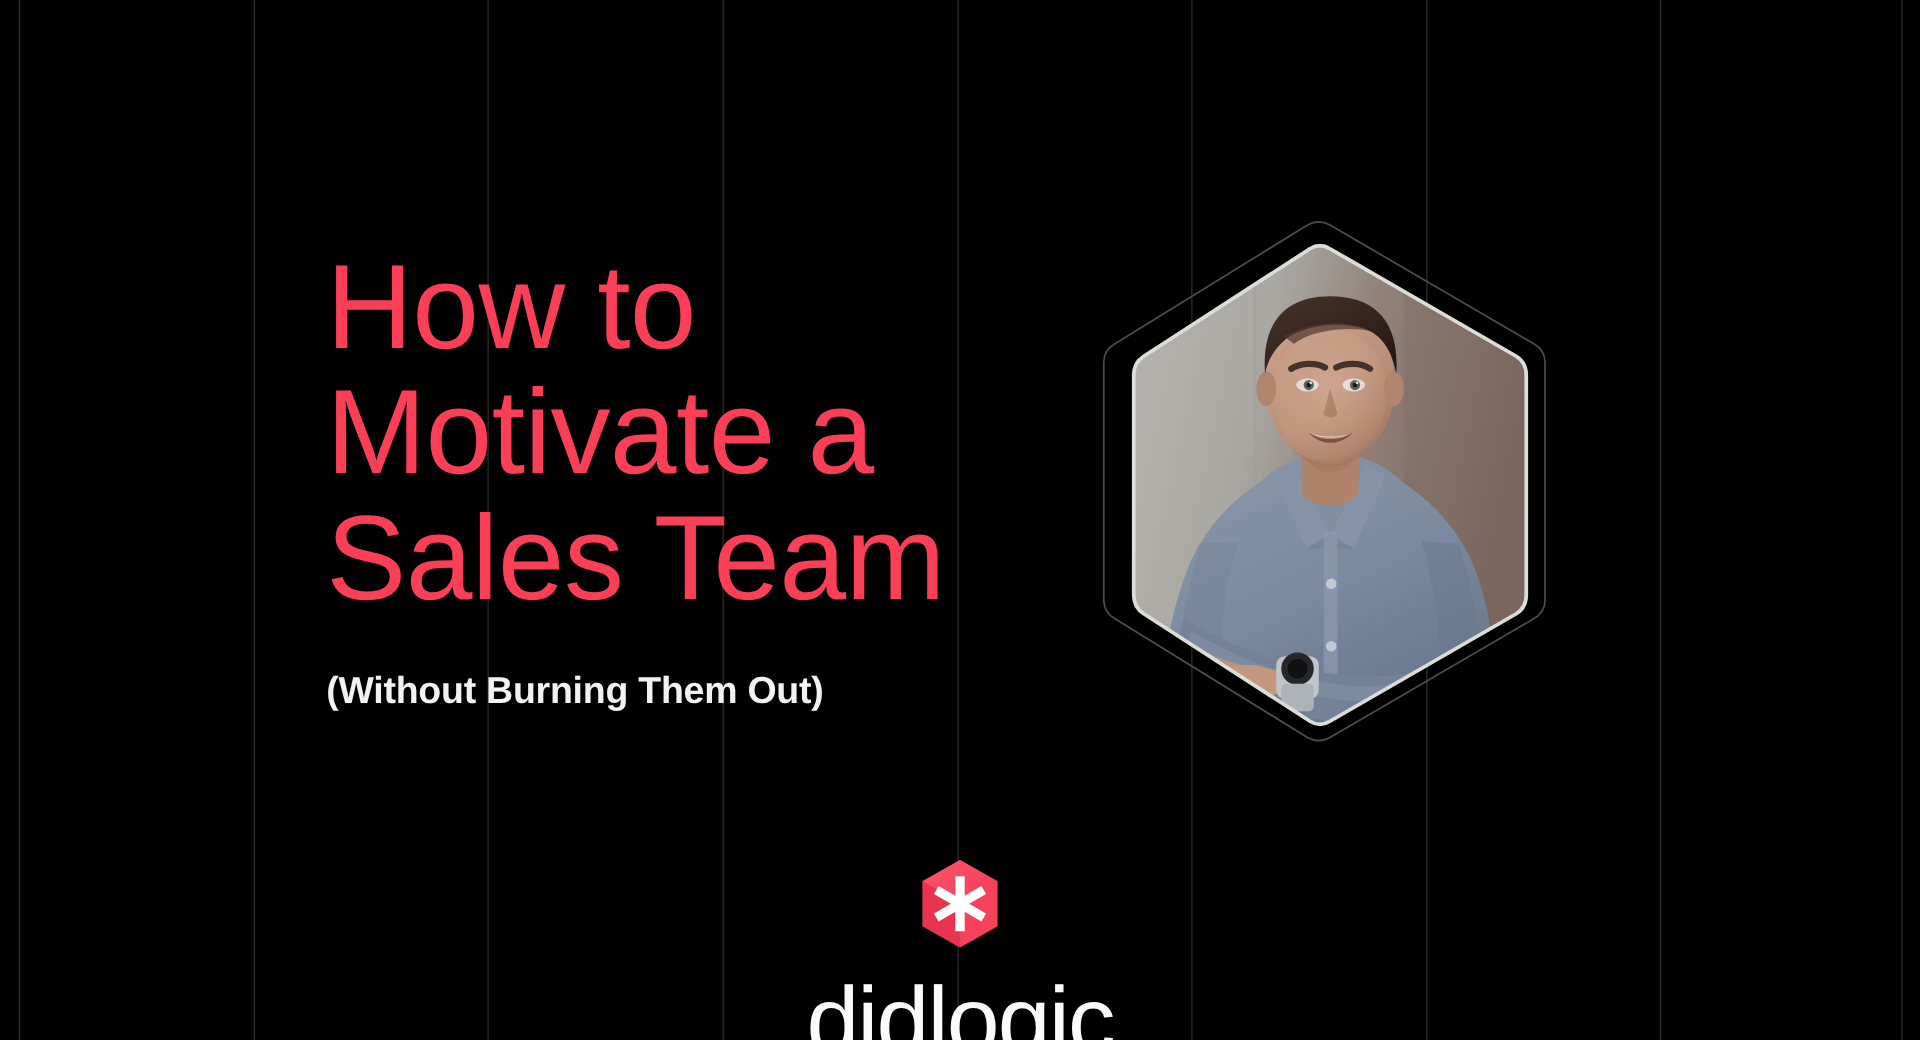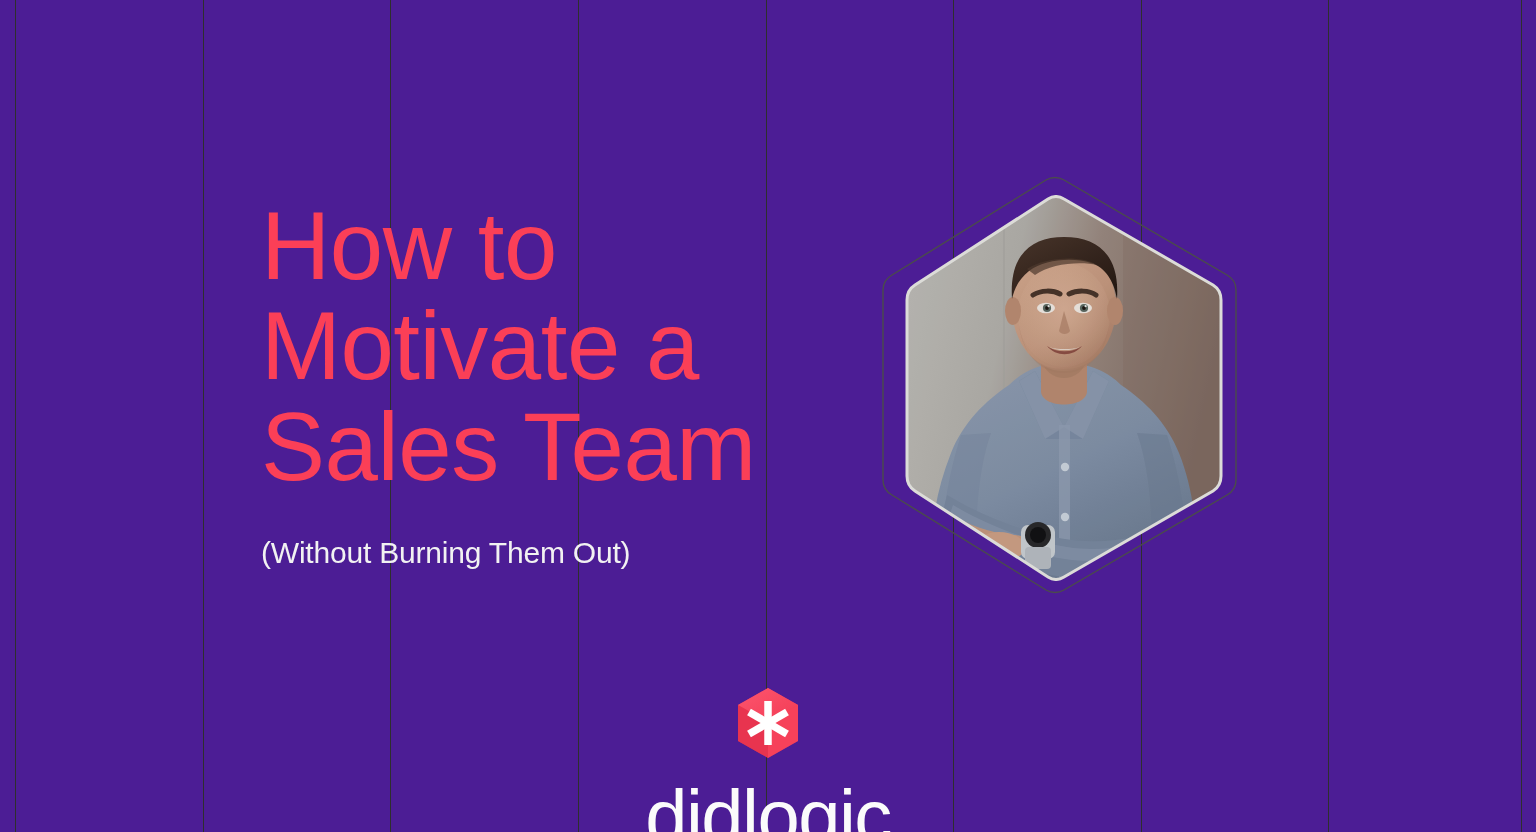--- a/index.html
+++ b/index.html
@@ -4,21 +4,21 @@
 <style>
   html, body {
     margin: 0;
     padding: 0;
     background: #1d1e1d;
   }
   #stage {
     position: relative;
     width: 1536px;
     height: 832px;
-    background: #4c1d95;
+    background: #000000;
     overflow: hidden;
     font-family: "Liberation Sans", sans-serif;
   }
 
   
   .grid-layer {
     position: absolute;
     inset: 0;
     pointer-events: none;
     z-index: 1;
@@ -47,21 +47,21 @@
     font-weight: 400;
     letter-spacing: -0.5px;
     white-space: pre-line;
   }
   .subtitle {
     margin: 0;
     padding-top: 38px;
     color: #f2f2f2;
     font-size: 30px;
     line-height: 1.2;
-    font-weight: 400;
+    font-weight: 700;
     letter-spacing: -0.2px;
   }
 
   
   .portrait-wrap {
     position: absolute;
     left: 878px;
     top: 173px;
     width: 372px;
     height: 424px;

